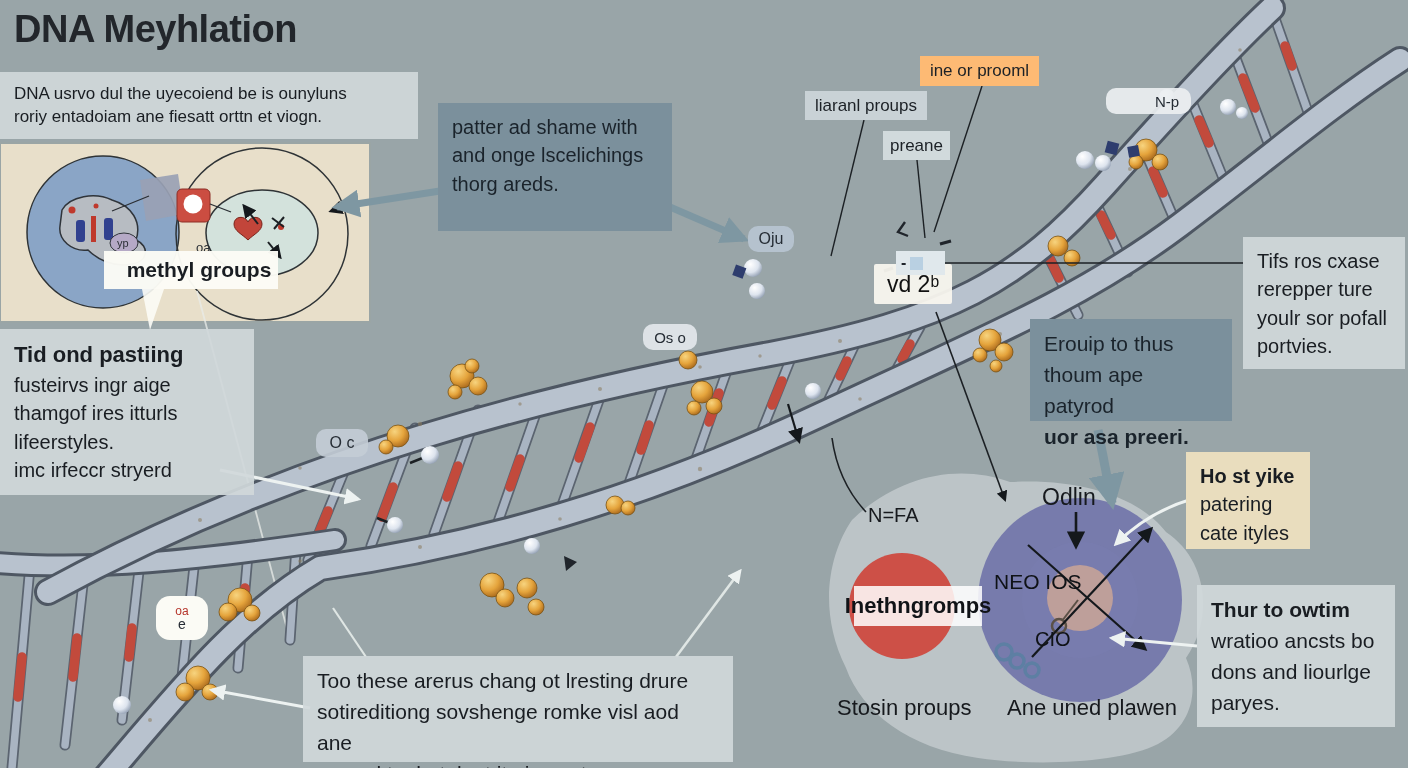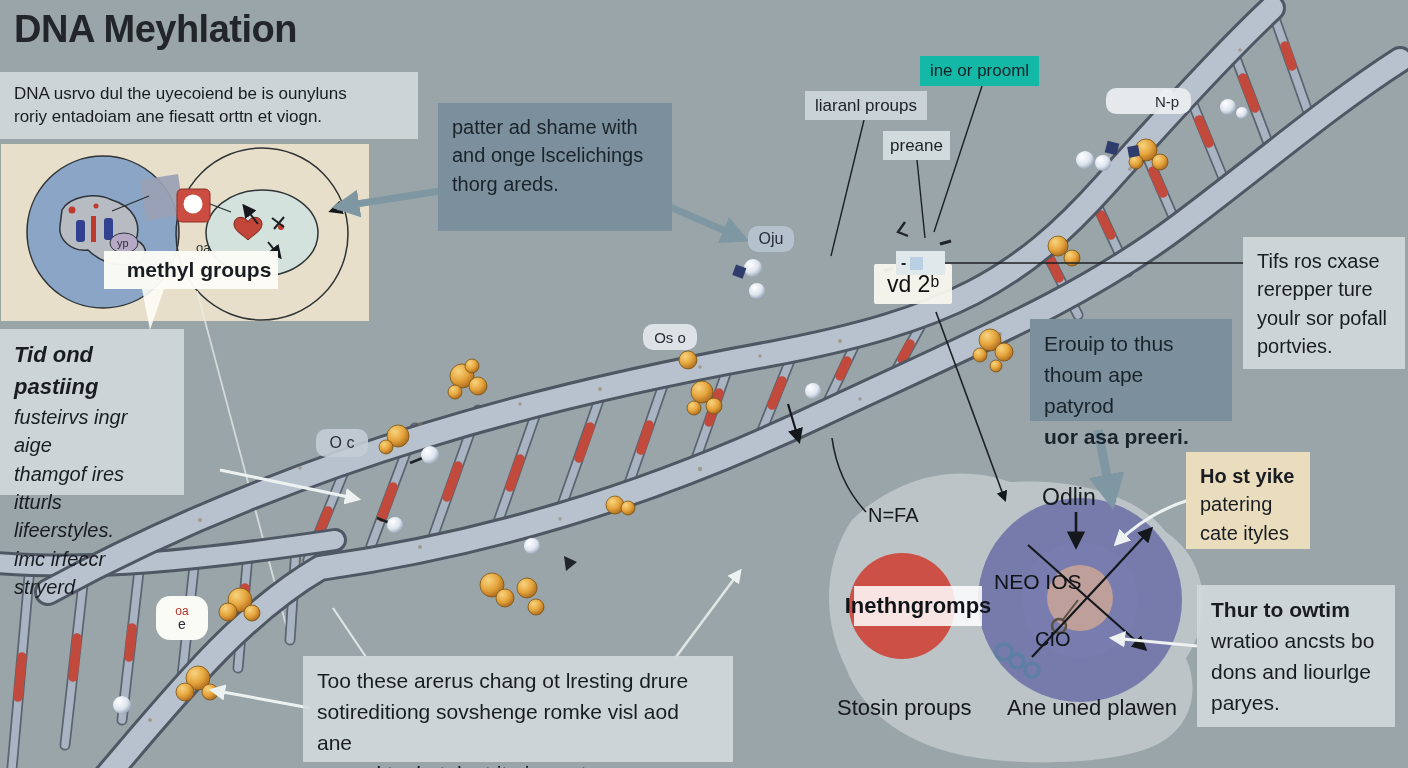--- a/index.html
+++ b/index.html
@@ -2,21 +2,21 @@
 <html><head>
 <meta charset="utf-8">
 <style>
   html,body{margin:0;padding:0;background:#99a5a8;}
   .stage{position:relative;width:1408px;height:768px;background:#99a5a8;overflow:hidden;
          font-family:"Liberation Sans",sans-serif;color:#191d22;}
   .art{position:absolute;left:0;top:0;}
   .tb{position:absolute;box-sizing:border-box;}
   .light{background:rgba(208,216,218,.92);}
   .slate{background:#7b909c;color:#1a232b;}
-  .cream{background:#14b8a6;}
+  .cream{background:#fdba74;}
   .beigebox{background:#e9ddbe;}
   .pad{padding:10px 14px;}
   .ttl{font-size:38px;font-weight:bold;color:#22262b;letter-spacing:-.5px;}
   .t19{font-size:17px;line-height:1.38;}
   .t20{font-size:20px;line-height:1.42;}
   .t21{font-size:21px;line-height:1.47;}
   .t22{font-size:22px;line-height:1.45;}
   .bold{font-weight:bold;}
   .callout{position:absolute;display:flex;align-items:center;justify-content:center;
            font-size:17px;color:#1c2126;}
@@ -318,21 +318,21 @@
 
 <div class="tb ttl" style="left:14px;top:8px;">DNA Meyhlation</div>
 
 <div class="tb light pad t19" style="left:0;top:72px;width:418px;">
   <div>DNA usrvo dul the uyecoiend be is ounyluns</div>
   <div>roriy entadoiam ane fiesatt orttn et viogn.</div>
 </div>
 
 <div class="tb bold" style="left:104px;top:251px;width:190px;height:38px;display:flex;align-items:center;justify-content:center;font-size:21px;">methyl groups</div>
 
-<div class="tb light pad" style="left:0;top:329px;width:184px;height:166px;font-style:italic;">
+<div class="tb light pad" style="left:0;top:329px;width:254px;height:166px;">
   <div class="bold t22">Tid ond pastiing</div>
   <div class="t20">fusteirvs ingr aige</div>
   <div class="t20">thamgof ires itturls</div>
   <div class="t20">lifeerstyles.</div>
   <div class="t20">imc irfeccr stryerd</div>
 </div>
 
 <div class="tb slate pad t20" style="left:438px;top:103px;width:234px;height:128px;">
   <div>patter ad shame with</div>
   <div>and onge lscelichings</div>

